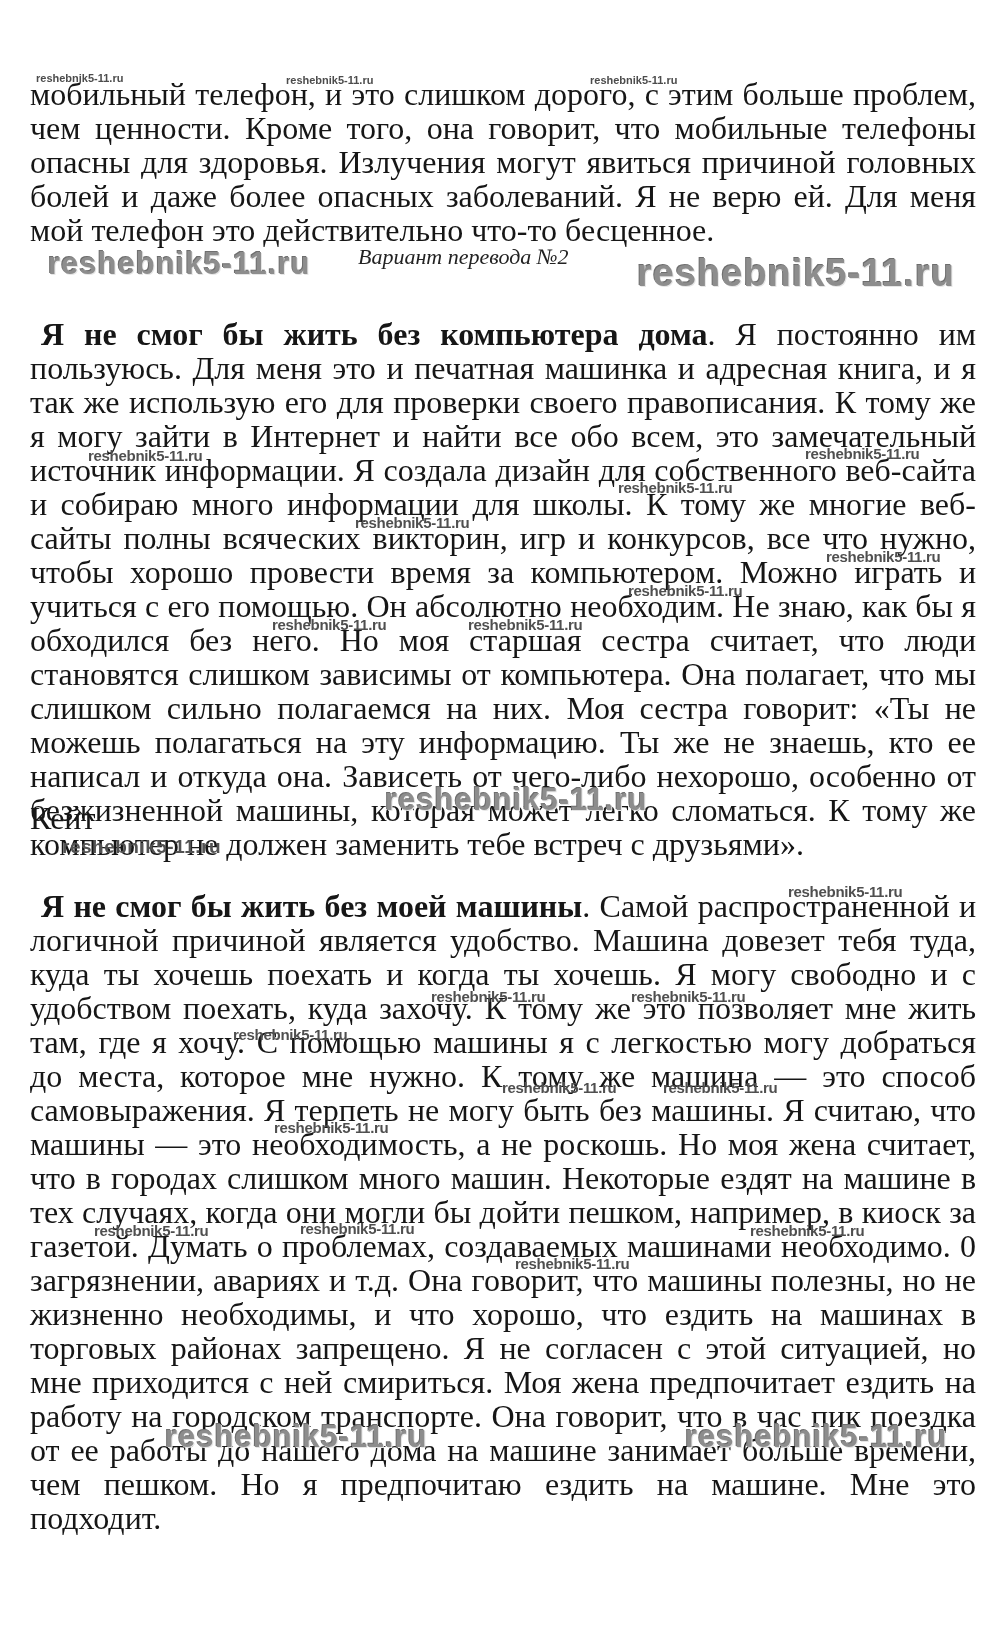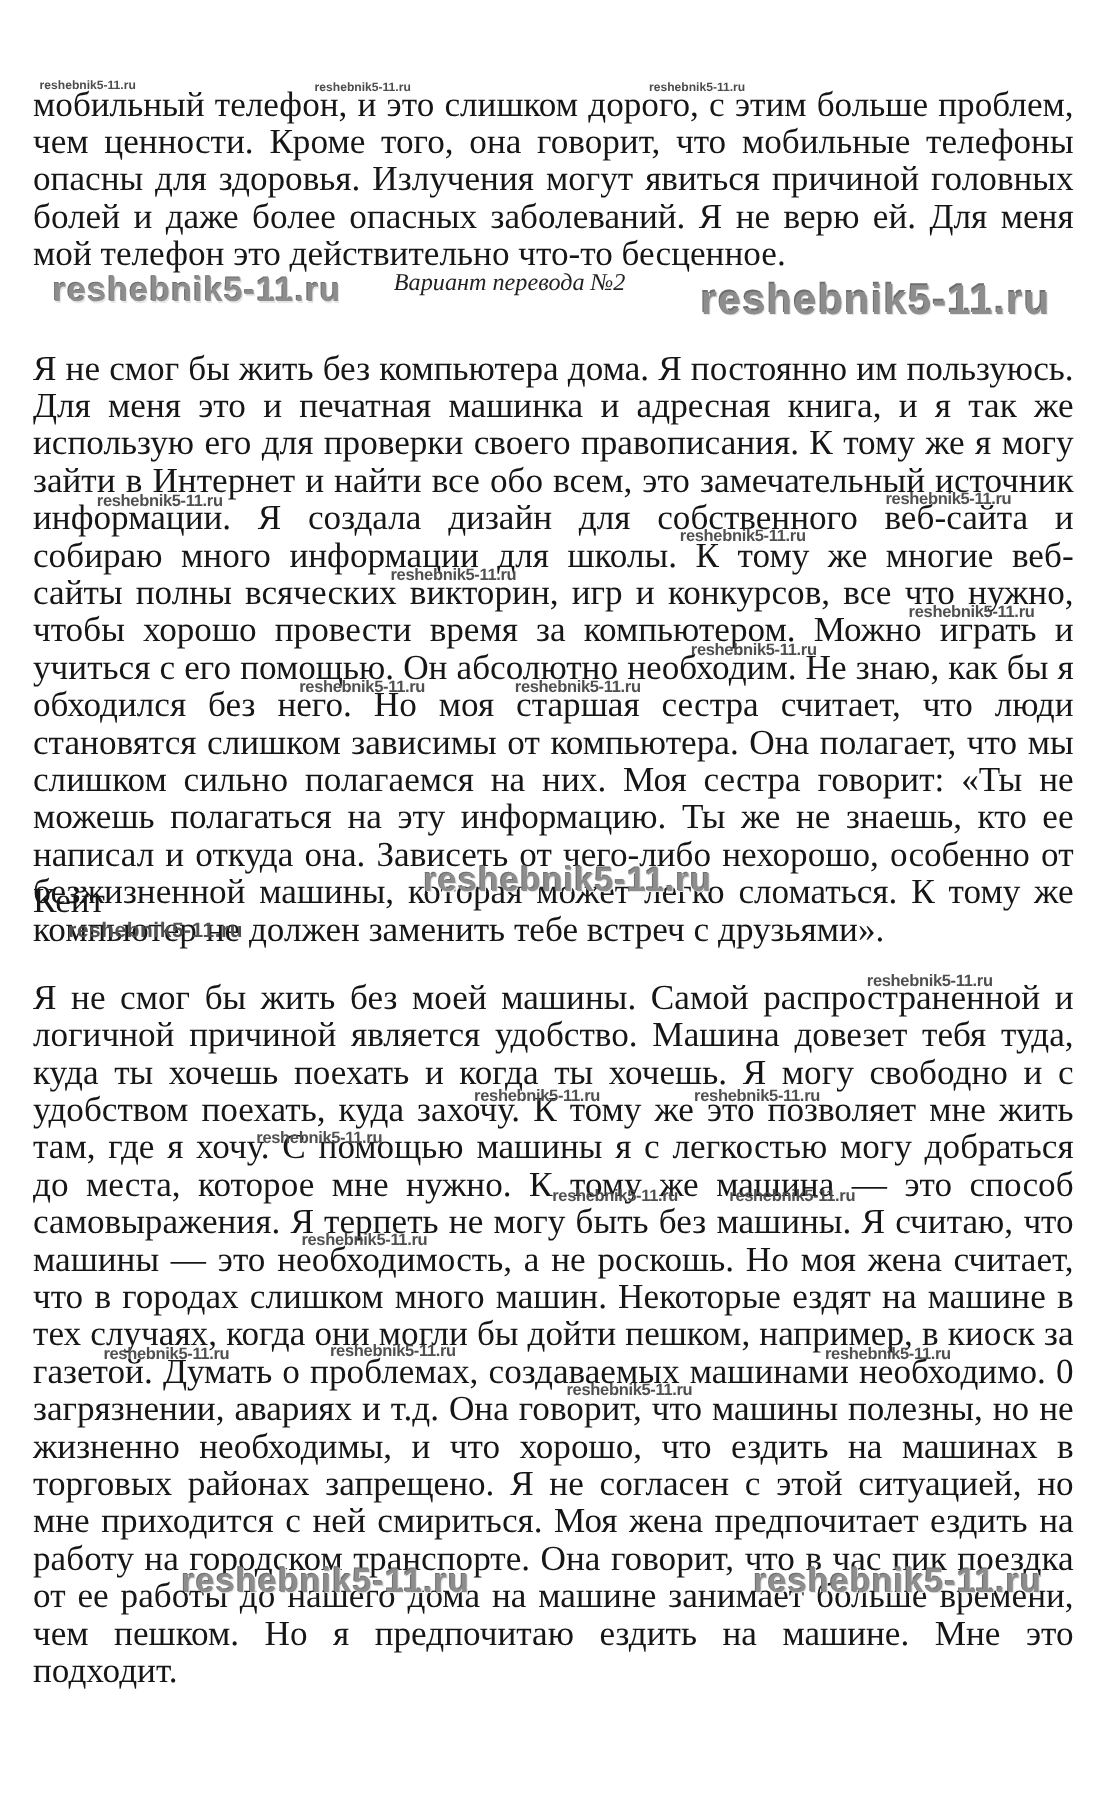--- a/index.html
+++ b/index.html
@@ -11,21 +11,21 @@
     font-family:"Liberation Serif", serif;
   }
   .tblock{
     position:absolute;left:30px;width:946px;
     font-size:32px;line-height:34px;
     color:#161616;
     text-align:justify;
     text-justify:inter-word;
   }
   .speaker{text-align:left;width:400px;}
-  .para b{font-weight:400;}
+  .para b{font-weight:700;margin-left:11px;}
   .variant-row{position:absolute;left:0;top:244px;width:1004px;height:48px;}
   .variant-title{
     position:absolute;left:358px;top:0;
     font-size:22px;font-style:italic;color:#222;
     white-space:nowrap;
   }
   .wm{
     position:absolute;
     font-family:Liberation Sans, sans-serif;
     font-weight:700;

